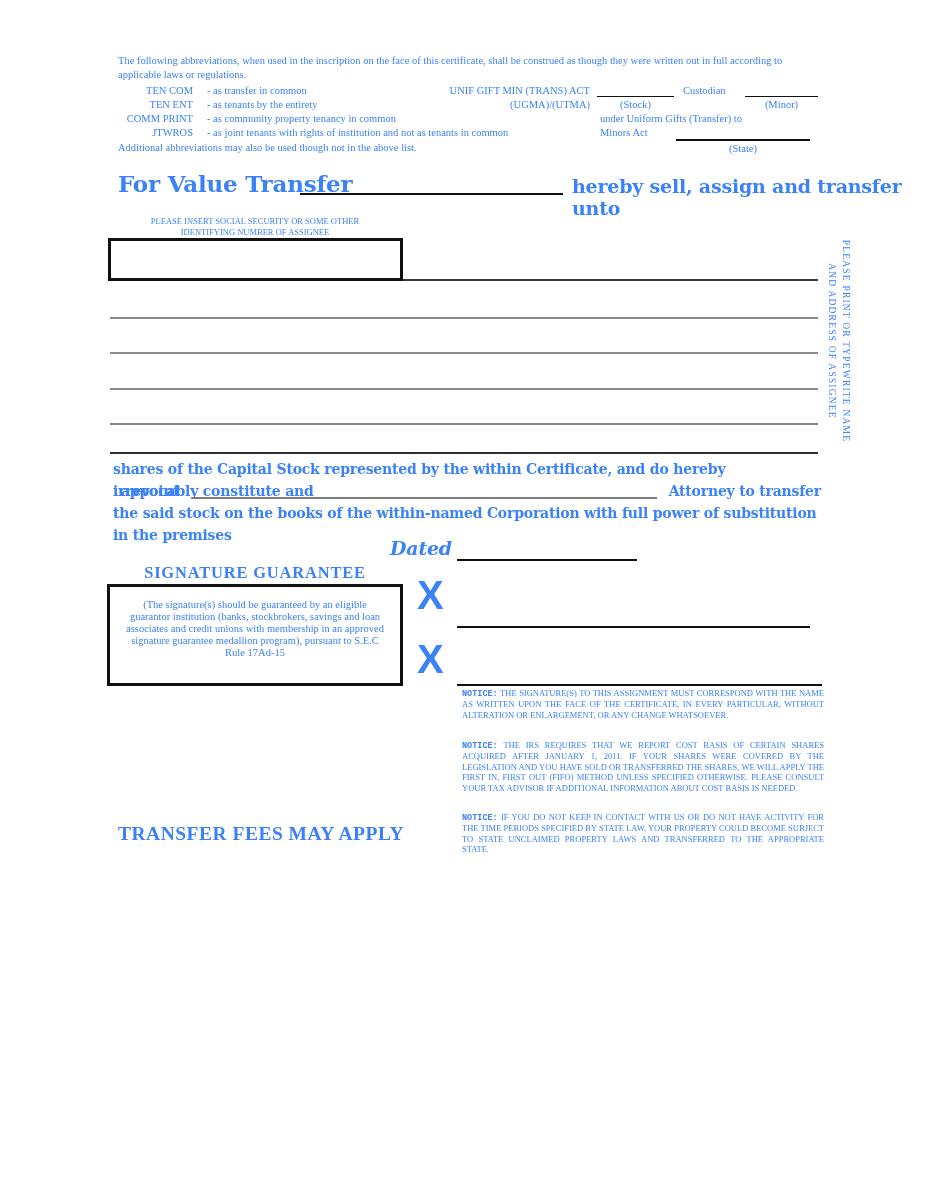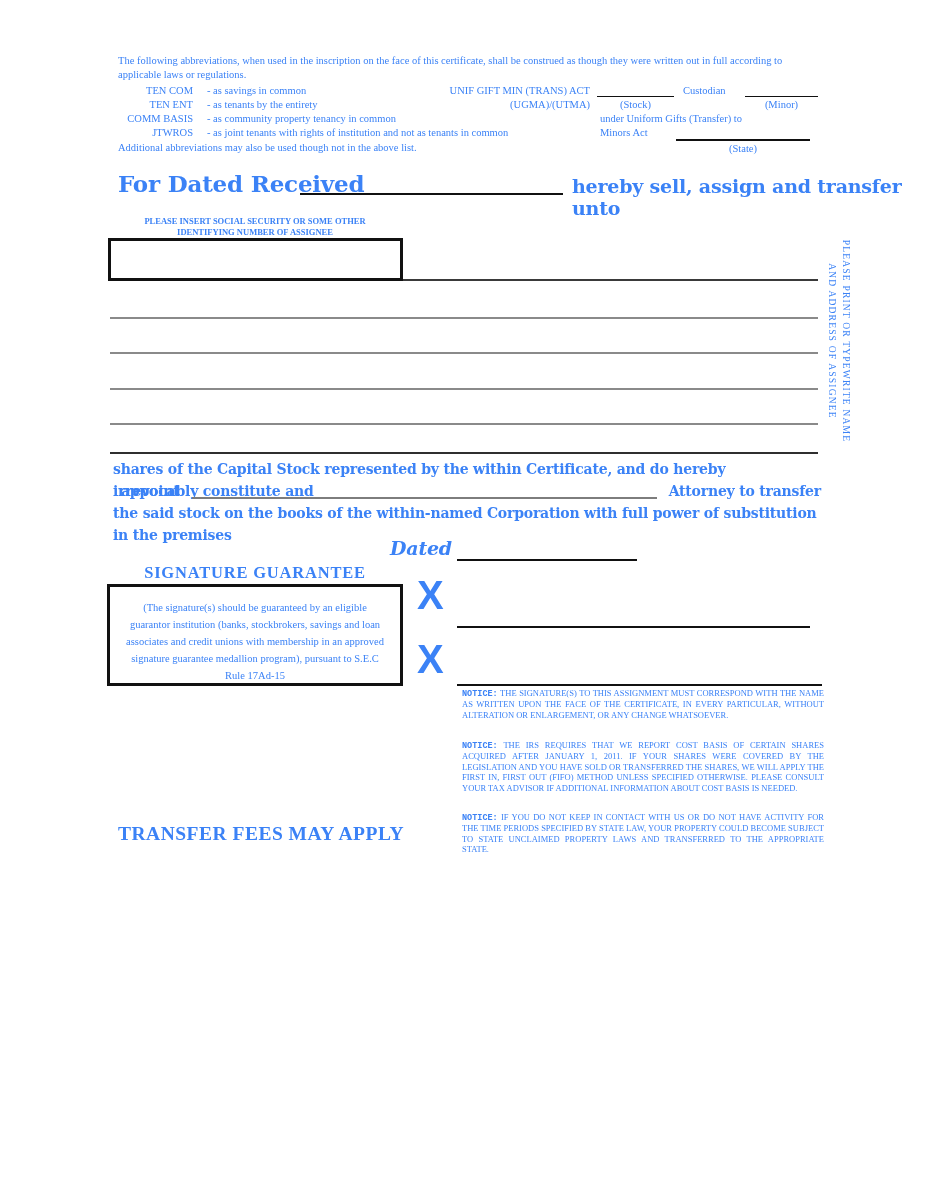--- a/index.html
+++ b/index.html
@@ -6,60 +6,60 @@
   .page{
     position:relative;
     width:927px;height:1200px;
     background:#ffffff;
     font-family:"Liberation Serif", serif;
     color:#3b82f6;
     overflow:hidden;
   }
   .abs{position:absolute;}
   .t105{font-size:10.5px;line-height:14px;}
-  .small-caps-note{font-size:8.5px;font-weight:bold;line-height:10.5px;text-align:center;}
+  .small-caps-note{font-size:8.5px;font-weight:normal;line-height:10.5px;text-align:center;}
   .fill-line{border-bottom:1.5px solid #111;}
   .fill-line-gray{border-bottom:2px solid #8a8a8a;}
   .blackletter{font-family:"DejaVu Serif", serif;font-weight:bold;letter-spacing:-0.2px;}
   .heading-fvr{font-size:23px;}
   .hereby{font-size:19px;}
   .shares-par{font-size:14px;line-height:22px;}
   .notice{font-size:8.5px;line-height:10.4px;text-align:justify;margin:0;}
   .notice b{font-weight:bold;font-family:Liberation Mono, monospace;}
   .sig-x{font-family:"Liberation Sans", sans-serif;font-weight:bold;font-size:40px;line-height:1;}
   .vert-note{
     font-size:9.5px;letter-spacing:1.2px;line-height:14px;text-align:center;
     transform:rotate(90deg);
   }
   .guarantee-box{
     border:3px solid #111;
-    font-size:10.5px;line-height:17px;text-align:center;
+    font-size:10.5px;line-height:12px;text-align:center;
     box-sizing:border-box;
   }
   .gg-title{font-size:16.5px;font-weight:bold;letter-spacing:0.8px;text-align:center;}
   .tfees{font-size:19.5px;font-weight:bold;letter-spacing:0.5px;}
   .abbr-code{text-align:right;}
   .dated{font-size:19px;}
   .appoint-row{display:flex;align-items:flex-end;}
   .appoint-row .mid-line{flex:1;border-bottom:2px solid #7d7d7d;margin:0 12px 3px 12px;}
 </style>
 </head>
 <body>
 
 <div class="page">
 
   <div class="abs t105" style="left:118px;top:54px;width:695px;">The following abbreviations, when used in the inscription on the face of this certificate, shall be construed as though they were written out in full according to applicable laws or regulations.</div>
 
   <div class="abs t105 abbr-code" style="left:112px;top:84px;width:81px;">TEN COM</div>
-  <div class="abs t105" style="left:207px;top:84px;">-  as savings in common</div>
+  <div class="abs t105" style="left:207px;top:84px;">-  as transfer in common</div>
 
   <div class="abs t105 abbr-code" style="left:112px;top:98px;width:81px;">TEN ENT</div>
   <div class="abs t105" style="left:207px;top:98px;">-  as tenants by the entirety</div>
 
-  <div class="abs t105 abbr-code" style="left:112px;top:112px;width:81px;">COMM BASIS</div>
+  <div class="abs t105 abbr-code" style="left:112px;top:112px;width:81px;">COMM PRINT</div>
   <div class="abs t105" style="left:207px;top:112px;">-  as community property tenancy in common</div>
 
   <div class="abs t105 abbr-code" style="left:112px;top:126px;width:81px;">JTWROS</div>
   <div class="abs t105" style="left:207px;top:126px;">-  as joint tenants with rights of institution and not as tenants in common</div>
 
   <div class="abs t105" style="left:118px;top:141px;">Additional abbreviations may also be used though not in the above list.</div>
 
   <div class="abs t105" style="left:399px;top:84px;width:191px;text-align:right;">UNIF GIFT MIN (TRANS) ACT</div>
   <div class="abs fill-line" style="left:597px;top:84px;width:77px;height:12px;"></div>
   <div class="abs t105" style="left:683px;top:84px;">Custodian</div>
@@ -67,21 +67,21 @@
 
   <div class="abs t105" style="left:460px;top:98px;width:130px;text-align:right;">(UGMA)/(UTMA)</div>
   <div class="abs t105" style="left:597px;top:98px;width:77px;text-align:center;">(Stock)</div>
   <div class="abs t105" style="left:745px;top:98px;width:73px;text-align:center;">(Minor)</div>
 
   <div class="abs t105" style="left:600px;top:112px;">under Uniform Gifts (Transfer) to</div>
   <div class="abs t105" style="left:600px;top:126px;">Minors Act</div>
   <div class="abs" style="left:676px;top:126px;width:134px;height:13px;border-bottom:2px solid #111;"></div>
   <div class="abs t105" style="left:676px;top:142px;width:134px;text-align:center;">(State)</div>
 
-  <div class="abs blackletter heading-fvr" style="left:118px;top:170px;">For Dated Received</div>
+  <div class="abs blackletter heading-fvr" style="left:118px;top:170px;">For Value Transfer</div>
   <div class="abs" style="left:300px;top:172px;width:263px;height:21px;border-bottom:2px solid #111;"></div>
   <div class="abs blackletter hereby" style="left:572px;top:175px;">hereby sell, assign and transfer  unto</div>
 
   <div class="abs small-caps-note" style="left:130px;top:216px;width:250px;">
     <div>PLEASE INSERT SOCIAL SECURITY OR SOME OTHER</div>
     <div>IDENTIFYING NUMBER OF ASSIGNEE</div>
   </div>
   <div class="abs" style="left:108px;top:238px;width:289px;height:37px;border:3px solid #111;"></div>
   <div class="abs" style="left:403px;top:259px;width:415px;height:20px;border-bottom:2px solid #3a3a3a;"></div>
 

